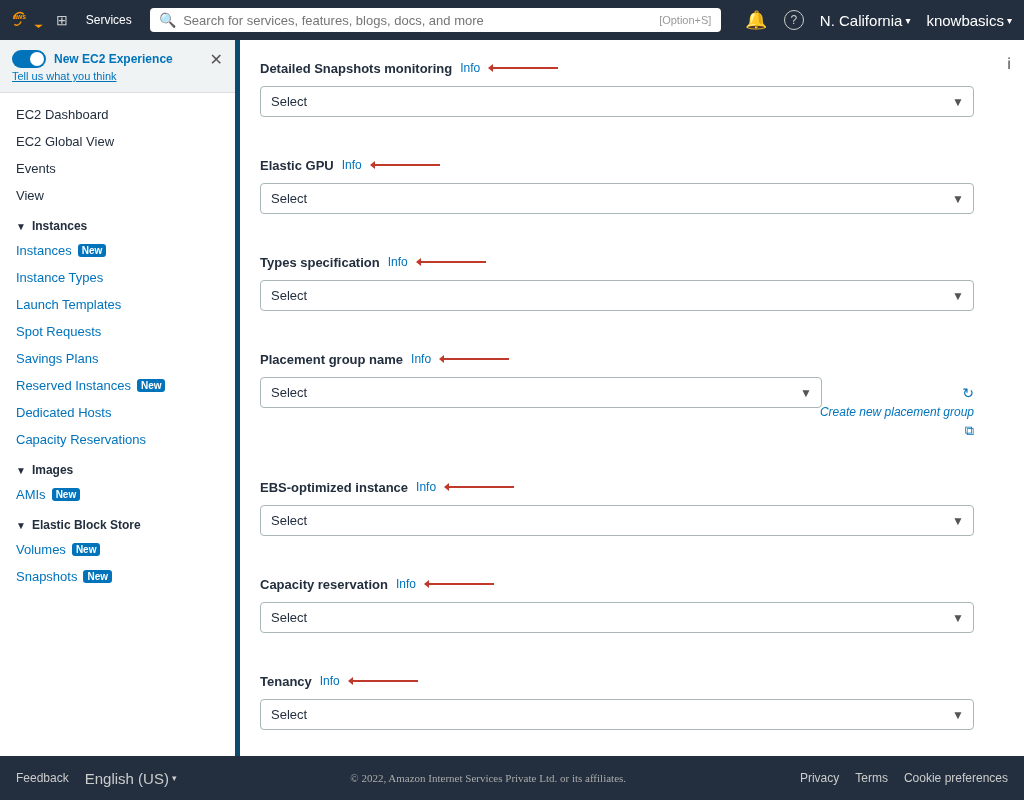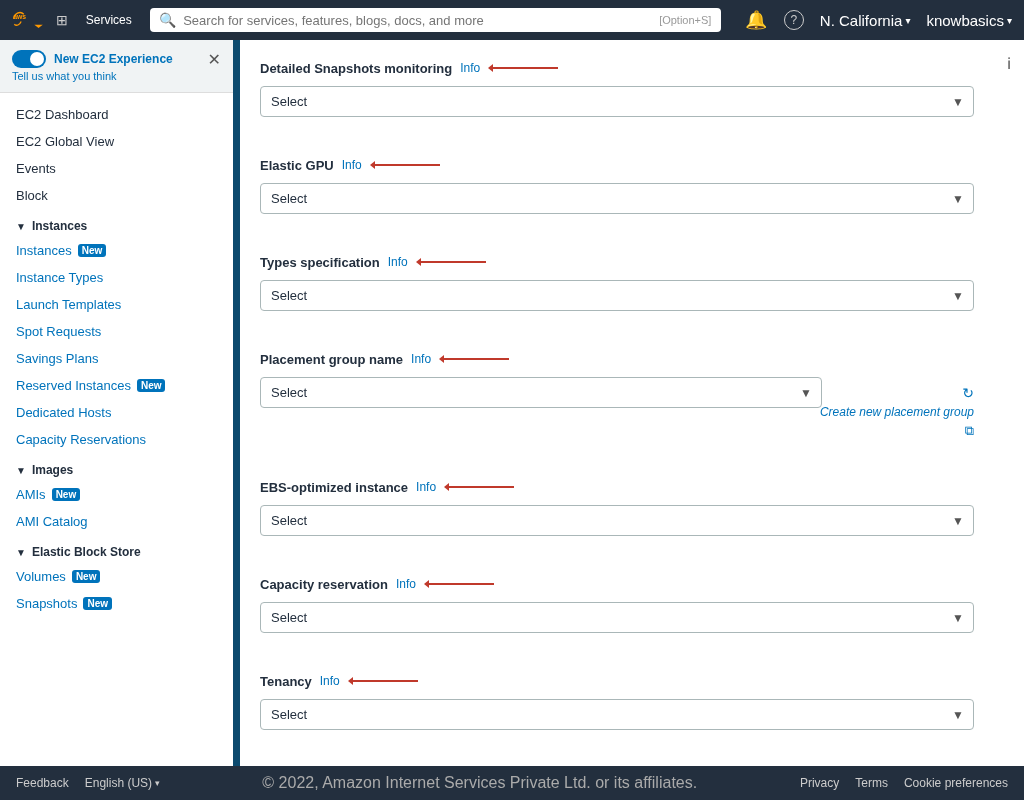--- a/index.html
+++ b/index.html
@@ -53,41 +53,41 @@
 
     
     .main-layout {
       display: flex; flex: 1; overflow: hidden;
     }
 
     
     .sidebar {
       width: 240px;
       background: #fff;
-      border-right: 7px solid #0c4a6e;
+      border-right: 5px solid #0c4a6e;
       overflow-y: auto;
       flex-shrink: 0;
     }
     .sidebar-new-ec2 {
       background: #f0f3f4;
       padding: 10px 12px;
       display: flex; align-items: flex-start; justify-content: space-between;
       border-bottom: 1px solid #ddd;
     }
     .sidebar-toggle {
       display: flex; align-items: center; gap: 8px;
     }
     .toggle-switch {
       width: 34px; height: 18px; background: #0073bb; border-radius: 9px; position: relative; cursor: pointer;
     }
     .toggle-switch::after {
       content: ''; position: absolute; width: 14px; height: 14px; background: #fff; border-radius: 50%; top: 2px; left: 18px; transition: left 0.2s;
     }
     .sidebar-new-ec2-label { font-size: 12px; font-weight: bold; color: #0073bb; }
-    .sidebar-new-ec2-sub { font-size: 11px; color: #0073bb; cursor: pointer; margin-top: 2px; }
+    .sidebar-new-ec2-sub { font-size: 11px; color: #0073bb; text-decoration: underline; cursor: pointer; margin-top: 2px; }
     .sidebar-close { color: #555; cursor: pointer; font-size: 16px; }
 
     .sidebar-nav { padding: 8px 0; }
     .sidebar-item {
       padding: 6px 16px; cursor: pointer; color: #0073bb; font-size: 13px;
       display: flex; align-items: center; gap: 6px;
     }
     .sidebar-item.plain { color: #232f3e; }
     .badge-new {
       font-size: 10px; background: #0073bb; color: #fff; border-radius: 3px; padding: 1px 4px; font-weight: bold;
@@ -138,29 +138,29 @@
 
     
     .right-info {
       width: 30px; flex-shrink: 0; display: flex; align-items: flex-start; padding-top: 12px; justify-content: center;
     }
     .info-icon { color: #555; font-size: 16px; cursor: pointer; }
 
     
     .bottom-bar {
       background: #232f3e;
-      height: 34px;
+      height: 44px;
       display: flex; align-items: center; justify-content: space-between;
       padding: 0 16px; flex-shrink: 0;
     }
     .bottom-left { display: flex; align-items: center; gap: 16px; }
     .bottom-right { display: flex; align-items: center; gap: 16px; }
     .bottom-link { color: #ccc; font-size: 12px; cursor: pointer; }
-    .bottom-center { color: #aaa; font-size: 16px; }
-    .lang-btn { display: flex; align-items: center; gap: 3px; color: #ccc; font-size: 12px; cursor: pointer; }
+    .bottom-center { color: #aaa; font-size: 11px; font-family: Liberation Serif, serif; }
+    .lang-btn { display: flex; align-items: center; gap: 3px; color: #ccc; font-size: 15px; cursor: pointer; }
     .lang-btn::after { content: '▾'; font-size: 9px; }
   </style>
 </head>
 <body>
 
 <nav class="top-nav">
 
   <div class="aws-logo">
     <svg class="aws-logo-icon" viewBox="0 0 60 38" fill="none" xmlns="http://www.w3.org/2000/svg">
       <path d="M17 22c-1.5 3.5-3.5 5.5-6 6.5-2.5 1-5 .5-7-1.5" stroke="#FF9900" stroke-width="2.5" fill="none"></path>
@@ -210,21 +210,21 @@
       <div class="sidebar-item plain">
         <span>EC2 Dashboard</span>
       </div>
       <div class="sidebar-item plain">
         <span>EC2 Global View</span>
       </div>
       <div class="sidebar-item plain">
         <span>Events</span>
       </div>
       <div class="sidebar-item plain">
-        <span>Block</span>
+        <span>View</span>
       </div>
 
       <div class="section-header">
         <span class="chevron">▼</span>
         <span>Instances</span>
       </div>
       <div class="sidebar-item">
         <span>Instances</span>
         <span class="badge-new">New</span>
       </div>
@@ -251,23 +251,20 @@
         <span>Capacity Reservations</span>
       </div>
 
       <div class="section-header">
         <span class="chevron">▼</span>
         <span>Images</span>
       </div>
       <div class="sidebar-item">
         <span>AMIs</span>
         <span class="badge-new">New</span>
-      </div>
-      <div class="sidebar-item">
-        <span>AMI Catalog</span>
       </div>
 
       <div class="section-header">
         <span class="chevron">▼</span>
         <span>Elastic Block Store</span>
       </div>
       <div class="sidebar-item">
         <span>Volumes</span>
         <span class="badge-new">New</span>
       </div>

